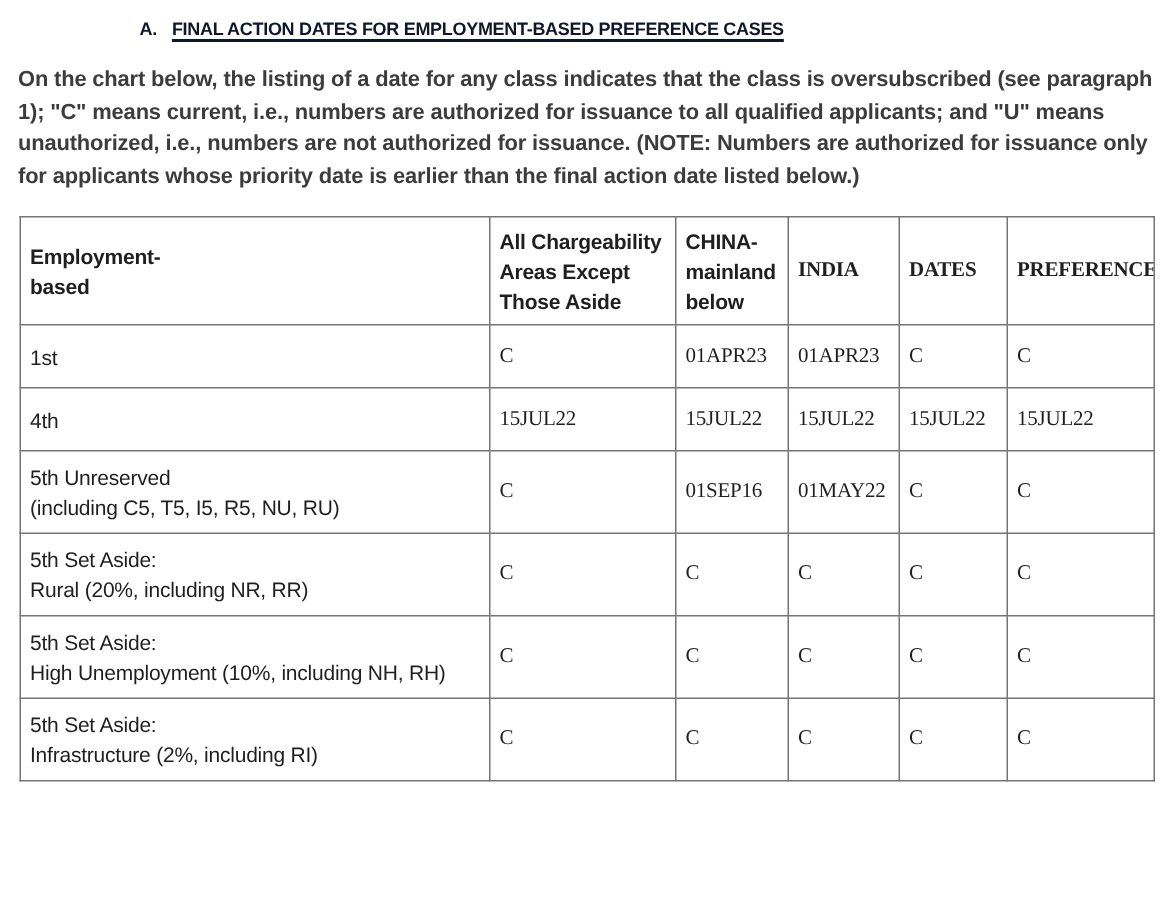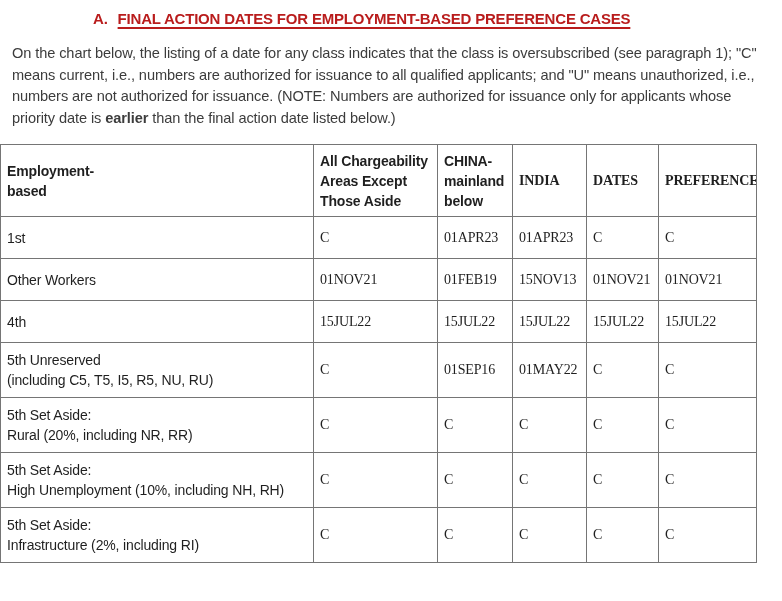--- a/index.html
+++ b/index.html
@@ -14,43 +14,45 @@
     width:782px;
     height:601px;
     background:#ffffff;
     overflow:hidden;
     font-family:"Liberation Sans","DejaVu Sans",sans-serif;
     color:var(--text);
   }
   .title{
     padding-top:9px;
     padding-left:93px;
-    font-size:15px;
+    font-size:12px;
     font-weight:700;
-    color:#b91c1c;
+    color:#0f172a;
     letter-spacing:-0.2px;
     line-height:20px;
     white-space:nowrap;
   }
   .title .letter{margin-right:10px;}
   .title .u{
     text-decoration:underline;
     text-underline-offset:3px;
     text-decoration-thickness:1.5px;
   }
   .intro{
     margin:14px 12px 0 12px;
     width:758px;
     font-size:14.6px;
     line-height:21.5px;
     color:var(--body-text);
     letter-spacing:-0.1px;
+    font-weight:bold;
   }
   .intro b{color:var(--body-text);}
   .fa-table{
+    margin-left:13px;
     margin-top:15px;
     width:757px;
     border-collapse:collapse;
     table-layout:fixed;
   }
   .fa-table th,.fa-table td{
     border:1px solid var(--border);
     padding:3px 6px;
     vertical-align:middle;
     text-align:left;
@@ -106,28 +108,20 @@
     <tbody>
         <tr>
           <td>1st</td>
           <td class="nw">C</td>
           <td class="nw">01APR23</td>
           <td class="nw">01APR23</td>
           <td class="nw">C</td>
           <td class="nw">C</td>
         </tr>
         <tr>
-          <td>Other Workers</td>
-          <td class="nw">01NOV21</td>
-          <td class="nw">01FEB19</td>
-          <td class="nw">15NOV13</td>
-          <td class="nw">01NOV21</td>
-          <td class="nw">01NOV21</td>
-        </tr>
-        <tr>
           <td>4th</td>
           <td class="nw">15JUL22</td>
           <td class="nw">15JUL22</td>
           <td class="nw">15JUL22</td>
           <td class="nw">15JUL22</td>
           <td class="nw">15JUL22</td>
         </tr>
         <tr class="tall">
           <td>5th Unreserved
 (including C5, T5, I5, R5, NU, RU)</td>

